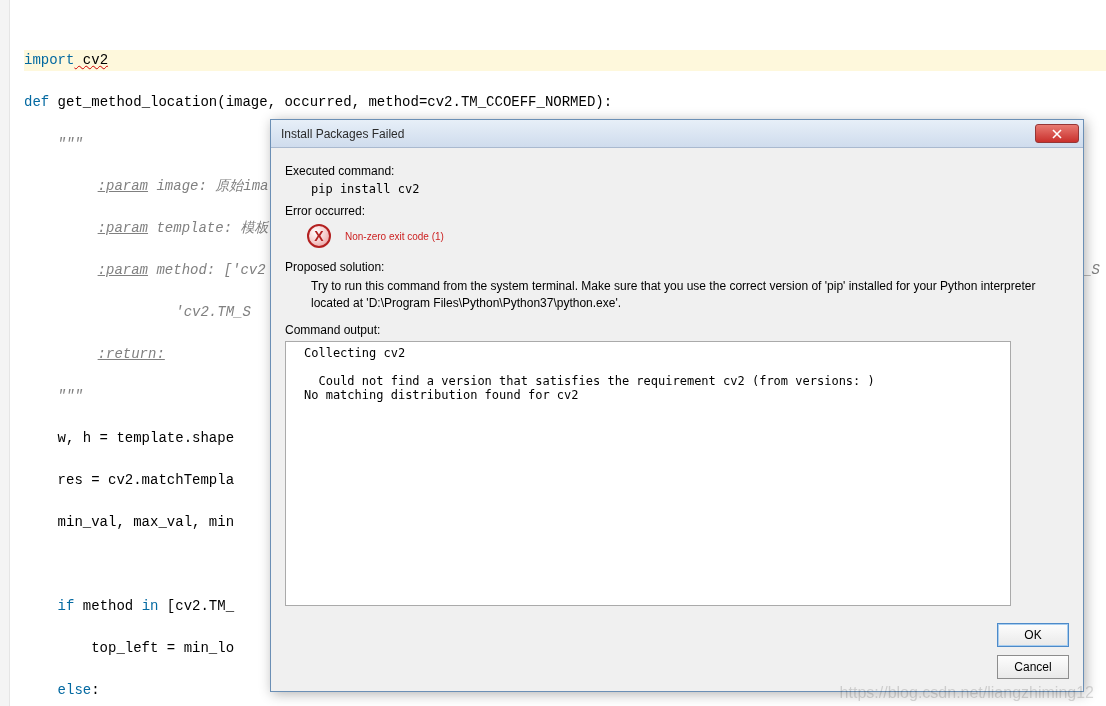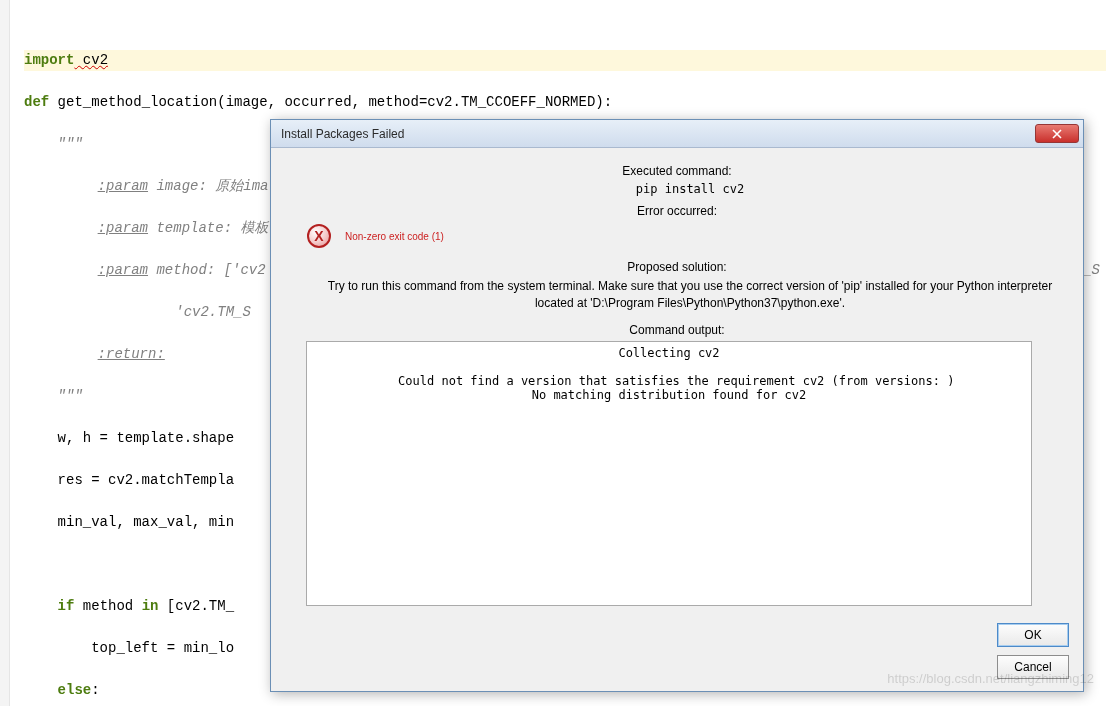--- a/index.html
+++ b/index.html
@@ -17,29 +17,29 @@
     white-space:pre;
     line-height:1.5;
   }
   .gutter{
     position:absolute; left:0; top:0; width:10px; height:706px;
     background:#f4f4f4;
     border-right:1px solid #e5e5e5;
   }
   .code{ margin-left:14px; }
   .hl{ background:#fef8dc; display:inline-block; width:1090px; }
-  .kw{ color:#4d7c0f; font-weight:bold;margin-top:48px; }
+  .kw{ color:#0369a1; font-weight:normal;margin-top:48px; }
   .sq{ color:#808080; font-style:italic; } 
   .dk{ color:#000; }
   .und{ text-decoration:underline wavy #c00; text-decoration-thickness:1px; }
   .tag{ text-decoration:underline; color:#808080; font-style:italic;margin-left:40px; }
   .fn{ color:#000; }
   .watermark{
-    position:absolute; right:12px; bottom:20px;
-    font-family:sans-serif; font-size:13px;
+    position:absolute; right:12px; bottom:4px;
+    font-family:sans-serif; font-size:16px;
     color:rgba(0,0,0,0.15);
   }
 
   
   .dlg{
     position:absolute; left:270px; top:119px; width:814px; height:573px;
     background:#f0f0f0;
     border:1px solid #6b8fb5;
     box-shadow:2px 2px 12px rgba(0,0,0,0.3);
     font-family:"Segoe UI",Tahoma,sans-serif; font-size:12px;
@@ -55,38 +55,38 @@
   .dlg-title span{ font-size:12px; color:#2b2b2b; }
   .close-btn{
     width:44px; height:19px;
     background:linear-gradient(#e87a72,#c9302c);
     border:1px solid #953636;
     border-radius:3px;
     display:flex; align-items:center; justify-content:center;
     cursor:pointer;
   }
   .close-btn svg{width:10px;height:10px;}
-  .dlg-body{ padding:10px 14px 0 14px;text-align:center; }
+  .dlg-body{ padding:10px 14px 0 14px; }
   .sec-label{ font-size:12px; color:#000; margin-top:6px; }
   .sec-ind{ padding:4px 0 2px 26px; font-family:"SimSun","Consolas",monospace; font-size:12px; }
   .err-row{ display:flex; align-items:center; gap:14px; padding:6px 0 6px 22px;}
   .err-icon{
     width:24px;height:24px; border:2px solid #b32020; border-radius:50%;
     background:radial-gradient(circle at 35% 30%,#fff,#f4c9c9 55%,#e38d8d);
     display:flex;align-items:center;justify-content:center;
     color:#b32020;font-weight:bold;font-size:14px;font-family:sans-serif;
   }
   .err-text{ color:#c22; font-size:10px; }
   .sol{ padding:4px 0 2px 26px; line-height:1.45; color:#000;}
   .out-box{
-    margin:4px 0 0 21px;
+    margin:4px 0 0 0;
     border:1px solid #aaa;
     background:#fff;
     width:726px; height:265px;
-    padding:4px 2px;
+    padding:4px 18px;
     font-family:"SimSun","Consolas",monospace; font-size:12px;
     white-space:pre-wrap;
     overflow:auto;
   }
   .dlg-buttons{
     position:absolute; right:14px; bottom:12px;
     display:flex; gap:8px;flex-direction:column;
   }
   .btn{
     min-width:72px; height:24px;

